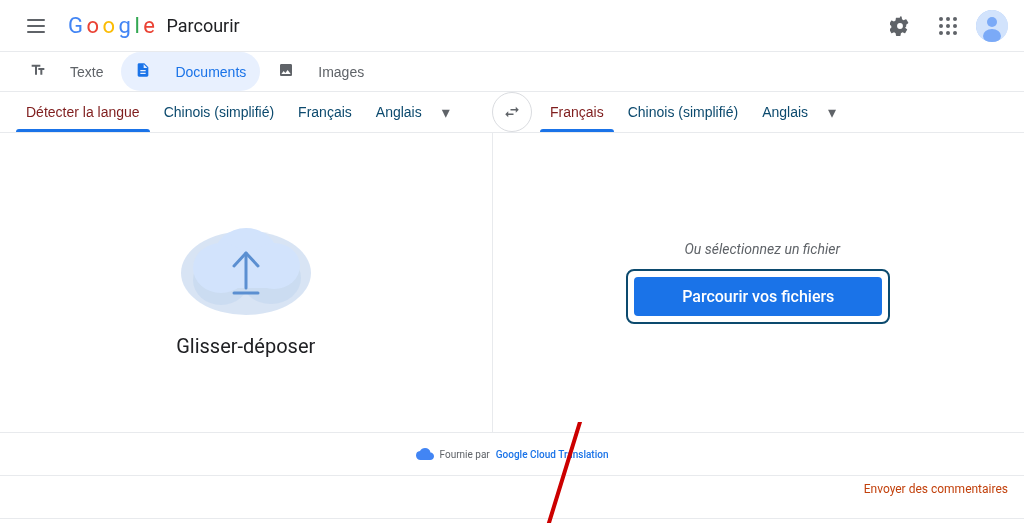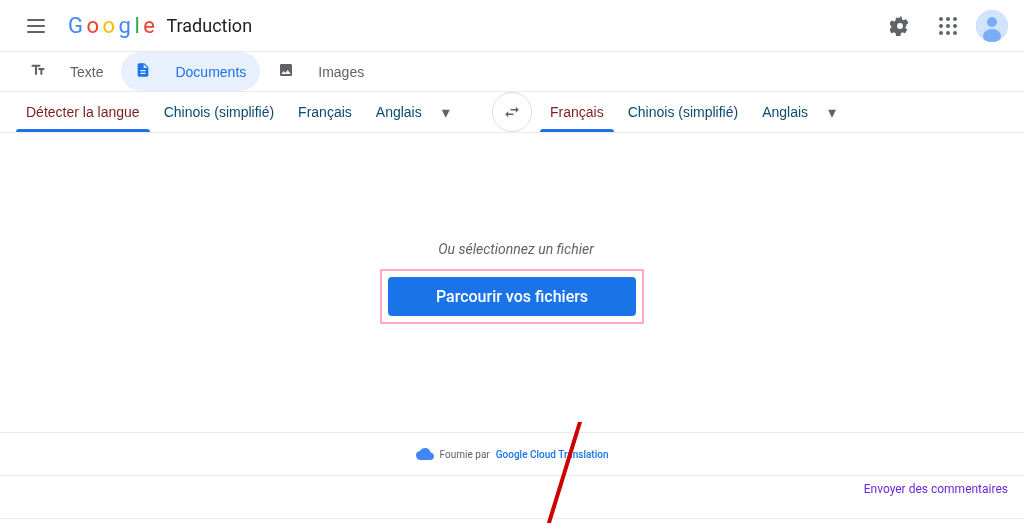--- a/index.html
+++ b/index.html
@@ -199,22 +199,22 @@
       padding: 40px 40px;
       gap: 16px;
     }
     .or-select-text {
       font-size: 14px;
       color: #5f6368;
       align-self: flex-start;
       margin-left: 40px;
     }
     .browse-btn-wrapper {
-      border: 2px solid #f9a8d4;
-      border-radius: 1px;
+      border: 2px solid #0c4a6e;
+      border-radius: 8px;
       padding: 6px;
     }
     .browse-btn {
       background: #1a73e8;
       color: #fff;
       border: none;
       border-radius: 4px;
       padding: 10px 48px;
       font-size: 16px;
       cursor: pointer;
@@ -250,21 +250,21 @@
       font-weight: 500;
     }
     .feedback-link {
       display: flex;
       justify-content: flex-end;
       padding: 6px 16px;
       font-size: 12px;
       color: #5f6368;
     }
     .feedback-link a {
-      color: #6d28d9;
+      color: #c2410c;
       text-decoration: none;
     }
 
     
     .bottom-bar {
       display: flex;
       align-items: center;
       justify-content: center;
       gap: 40px;
       padding: 16px;
@@ -299,21 +299,21 @@
       </svg>
     </button>
     <div class="google-logo">
       <span class="logo-g">G</span>
         <span class="logo-o1">o</span>
         <span class="logo-o2">o</span>
         <span class="logo-g2">g</span>
         <span class="logo-l">l</span>
         <span class="logo-e">e</span>
     </div>
-    <span class="header-title">Traduction</span>
+    <span class="header-title">Parcourir</span>
   </div>
   <div class="header-right">
     <button class="icon-btn">
       <svg width="20" height="20" viewBox="0 0 24 24" fill="none" xmlns="http://www.w3.org/2000/svg">
         <path d="M12 15.5A3.5 3.5 0 0 1 8.5 12 3.5 3.5 0 0 1 12 8.5a3.5 3.5 0 0 1 3.5 3.5 3.5 3.5 0 0 1-3.5 3.5m7.43-2.92c.04-.34.07-.68.07-1.08s-.03-.74-.07-1.08l2.32-1.81a.55.55 0 0 0 .13-.71l-2.2-3.81a.55.55 0 0 0-.67-.24l-2.74 1.1a8.1 8.1 0 0 0-1.85-1.08l-.42-2.9A.54.54 0 0 0 12 2H7.6a.54.54 0 0 0-.54.46L6.64 5.37a8.09 8.09 0 0 0-1.85 1.08L2.05 5.35a.54.54 0 0 0-.67.24L-.82 9.4a.53.53 0 0 0 .13.71l2.32 1.81c-.04.34-.07.69-.07 1.08s.03.74.07 1.08L-.57 15.9a.55.55 0 0 0-.13.71l2.2 3.81c.13.23.4.31.67.24l2.74-1.1c.57.42 1.18.77 1.85 1.08l.42 2.9c.07.26.29.46.54.46h4.4c.26 0 .48-.2.54-.46l.42-2.9a8.1 8.1 0 0 0 1.85-1.08l2.74 1.1c.26.1.54 0 .67-.24l2.2-3.81a.55.55 0 0 0-.13-.71l-2.32-1.81z" fill="#5f6368"></path>
       </svg>
     </button>
     <button class="icon-btn">
       <div class="apps-grid">
         <div class="apps-dot"></div>
@@ -381,20 +381,39 @@
     <button class="lang-btn active">Français</button>
     <button class="lang-btn">Chinois (simplifié)</button>
     <button class="lang-btn">Anglais</button>
     <button class="lang-more">▾</button>
   </div>
 </div>
 
 <div style="position:relative;">
   <div class="main-content">
 
+    <div class="source-panel">
+      <div class="cloud-svg-container">
+        <svg width="160" height="110" viewBox="0 0 160 110" xmlns="http://www.w3.org/2000/svg">
+
+          <ellipse cx="80" cy="65" rx="65" ry="42" fill="#c8d9f0" opacity="0.7"></ellipse>
+          <ellipse cx="55" cy="72" rx="28" ry="25" fill="#c8d9f0" opacity="0.8"></ellipse>
+          <ellipse cx="105" cy="70" rx="30" ry="26" fill="#c8d9f0" opacity="0.8"></ellipse>
+          <ellipse cx="80" cy="48" rx="32" ry="28" fill="#d2e3fc"></ellipse>
+          <ellipse cx="55" cy="60" rx="28" ry="25" fill="#d2e3fc"></ellipse>
+          <ellipse cx="108" cy="58" rx="26" ry="23" fill="#d2e3fc"></ellipse>
+          <rect x="44" y="50" width="72" height="30" fill="#d2e3fc"></rect>
+
+          <line x1="80" y1="80" x2="80" y2="45" stroke="#5b8fd1" stroke-width="3" stroke-linecap="round"></line>
+          <polyline points="68,58 80,45 92,58" fill="none" stroke="#5b8fd1" stroke-width="3" stroke-linecap="round" stroke-linejoin="round"></polyline>
+          <line x1="68" y1="85" x2="92" y2="85" stroke="#5b8fd1" stroke-width="3" stroke-linecap="round"></line>
+        </svg>
+      </div>
+      <span class="upload-label">Glisser-déposer</span>
+    </div>
 
     <div class="target-panel">
       <div style="display:flex; flex-direction:column; align-items:center; gap:12px; width:100%; max-width:360px;">
         <span class="or-select-text" style="margin-left:8px; align-self:center;font-style:italic;">Ou sélectionnez un fichier</span>
         <div class="browse-btn-wrapper">
           <button class="browse-btn">Parcourir vos fichiers</button>
         </div>
       </div>
     </div>
   </div>

